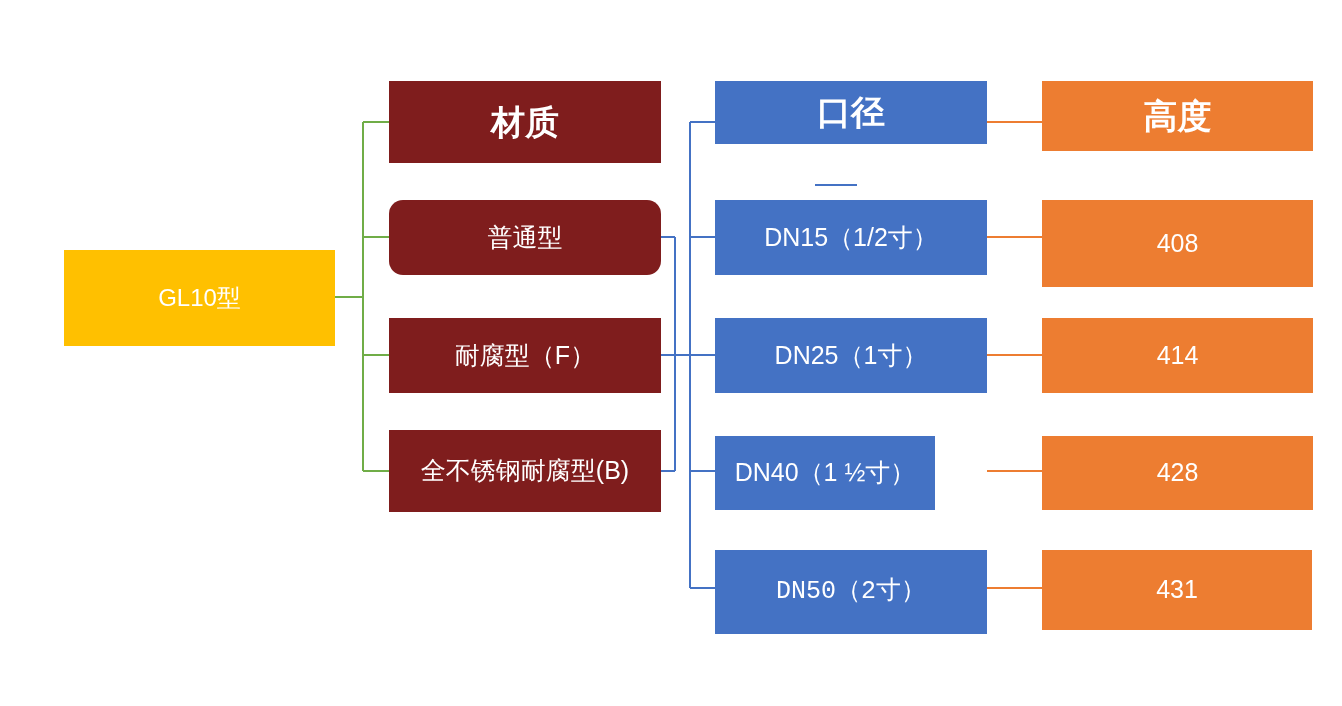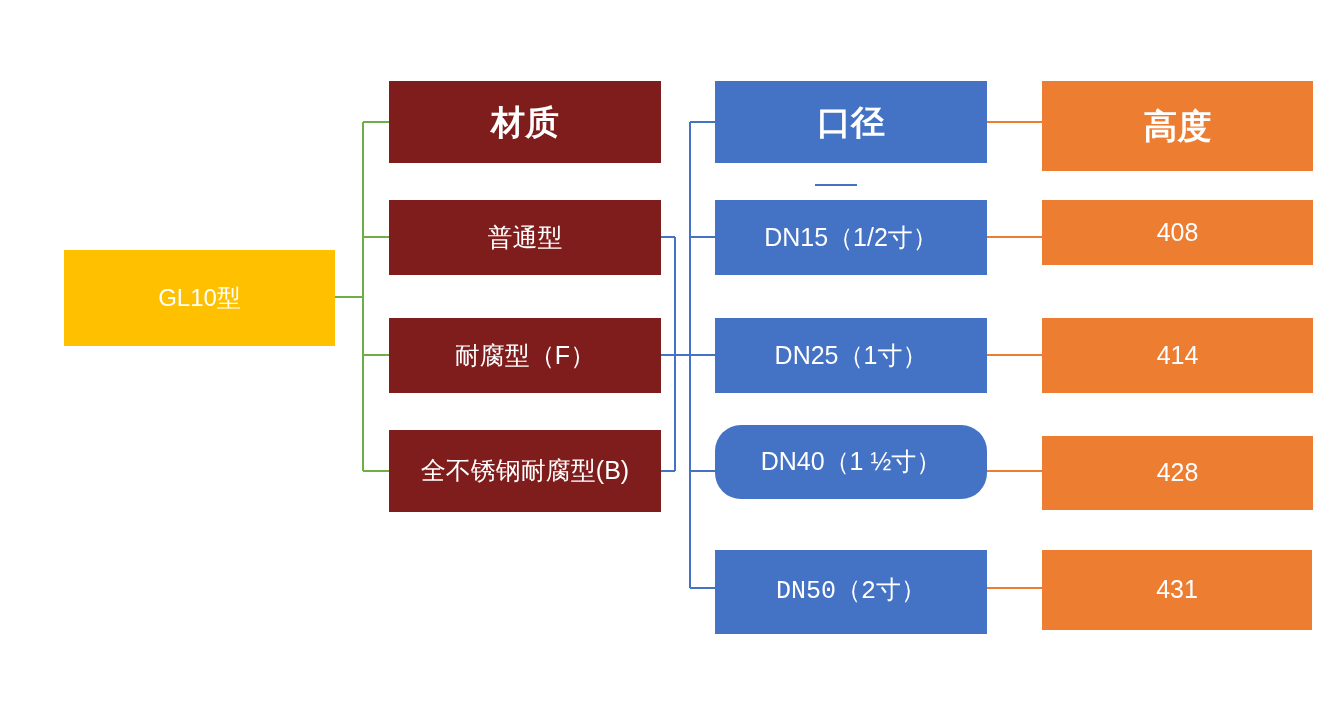--- a/index.html
+++ b/index.html
@@ -76,57 +76,57 @@
   </svg>
 
   <div class="node root root-lbl" style="left:64px;top:250px;width:271px;height:96px;">
     <span>GL10型</span>
   </div>
 
   <div class="node lvl-mat hdr" style="left:389px;top:81px;width:272px;height:82px;">
     <span>材质</span>
   </div>
 
-  <div class="node lvl-mat body" style="left:389px;top:200px;width:272px;height:75px;">
+  <div class="node lvl-mat body" style="left:389px;top:200px;width:272px;height:75px;border-radius:14px;">
     <span>普通型</span>
   </div>
 
   <div class="node lvl-mat body" style="left:389px;top:318px;width:272px;height:75px;text-align:center;">
     <span>耐腐型（F）</span>
   </div>
 
   <div class="node lvl-mat body" style="left:389px;top:430px;width:272px;height:82px;">
     <span>全不锈钢耐腐型(B)</span>
   </div>
 
-  <div class="node lvl-dia hdr" style="left:715px;top:81px;width:272px;height:82px;">
+  <div class="node lvl-dia hdr" style="left:715px;top:81px;width:272px;height:63px;">
     <span>口径</span>
   </div>
 
   <div class="node lvl-dia body" style="left:715px;top:200px;width:272px;height:75px;">
     <span>DN15（1/2寸）</span>
   </div>
 
   <div class="node lvl-dia body" style="left:715px;top:318px;width:272px;height:75px;">
     <span>DN25（1寸）</span>
   </div>
 
-  <div class="node lvl-dia body" style="left:715px;top:425px;width:272px;height:74px;border-radius:26px;">
+  <div class="node lvl-dia body" style="left:715px;top:436px;width:220px;height:74px;">
     <span>DN40（1 ½寸）</span>
   </div>
 
   <div class="node lvl-dia body" style="left:715px;top:550px;width:272px;height:84px;font-family:Liberation Mono, monospace;">
     <span>DN50（2寸）</span>
   </div>
 
-  <div class="node lvl-hgt hdr" style="left:1042px;top:81px;width:271px;height:90px;">
+  <div class="node lvl-hgt hdr" style="left:1042px;top:81px;width:271px;height:70px;">
     <span>高度</span>
   </div>
 
-  <div class="node lvl-hgt body" style="left:1042px;top:200px;width:271px;height:65px;">
+  <div class="node lvl-hgt body" style="left:1042px;top:200px;width:271px;height:87px;">
     <span>408</span>
   </div>
 
   <div class="node lvl-hgt body" style="left:1042px;top:318px;width:271px;height:75px;">
     <span>414</span>
   </div>
 
   <div class="node lvl-hgt body" style="left:1042px;top:436px;width:271px;height:74px;">
     <span>428</span>
   </div>

